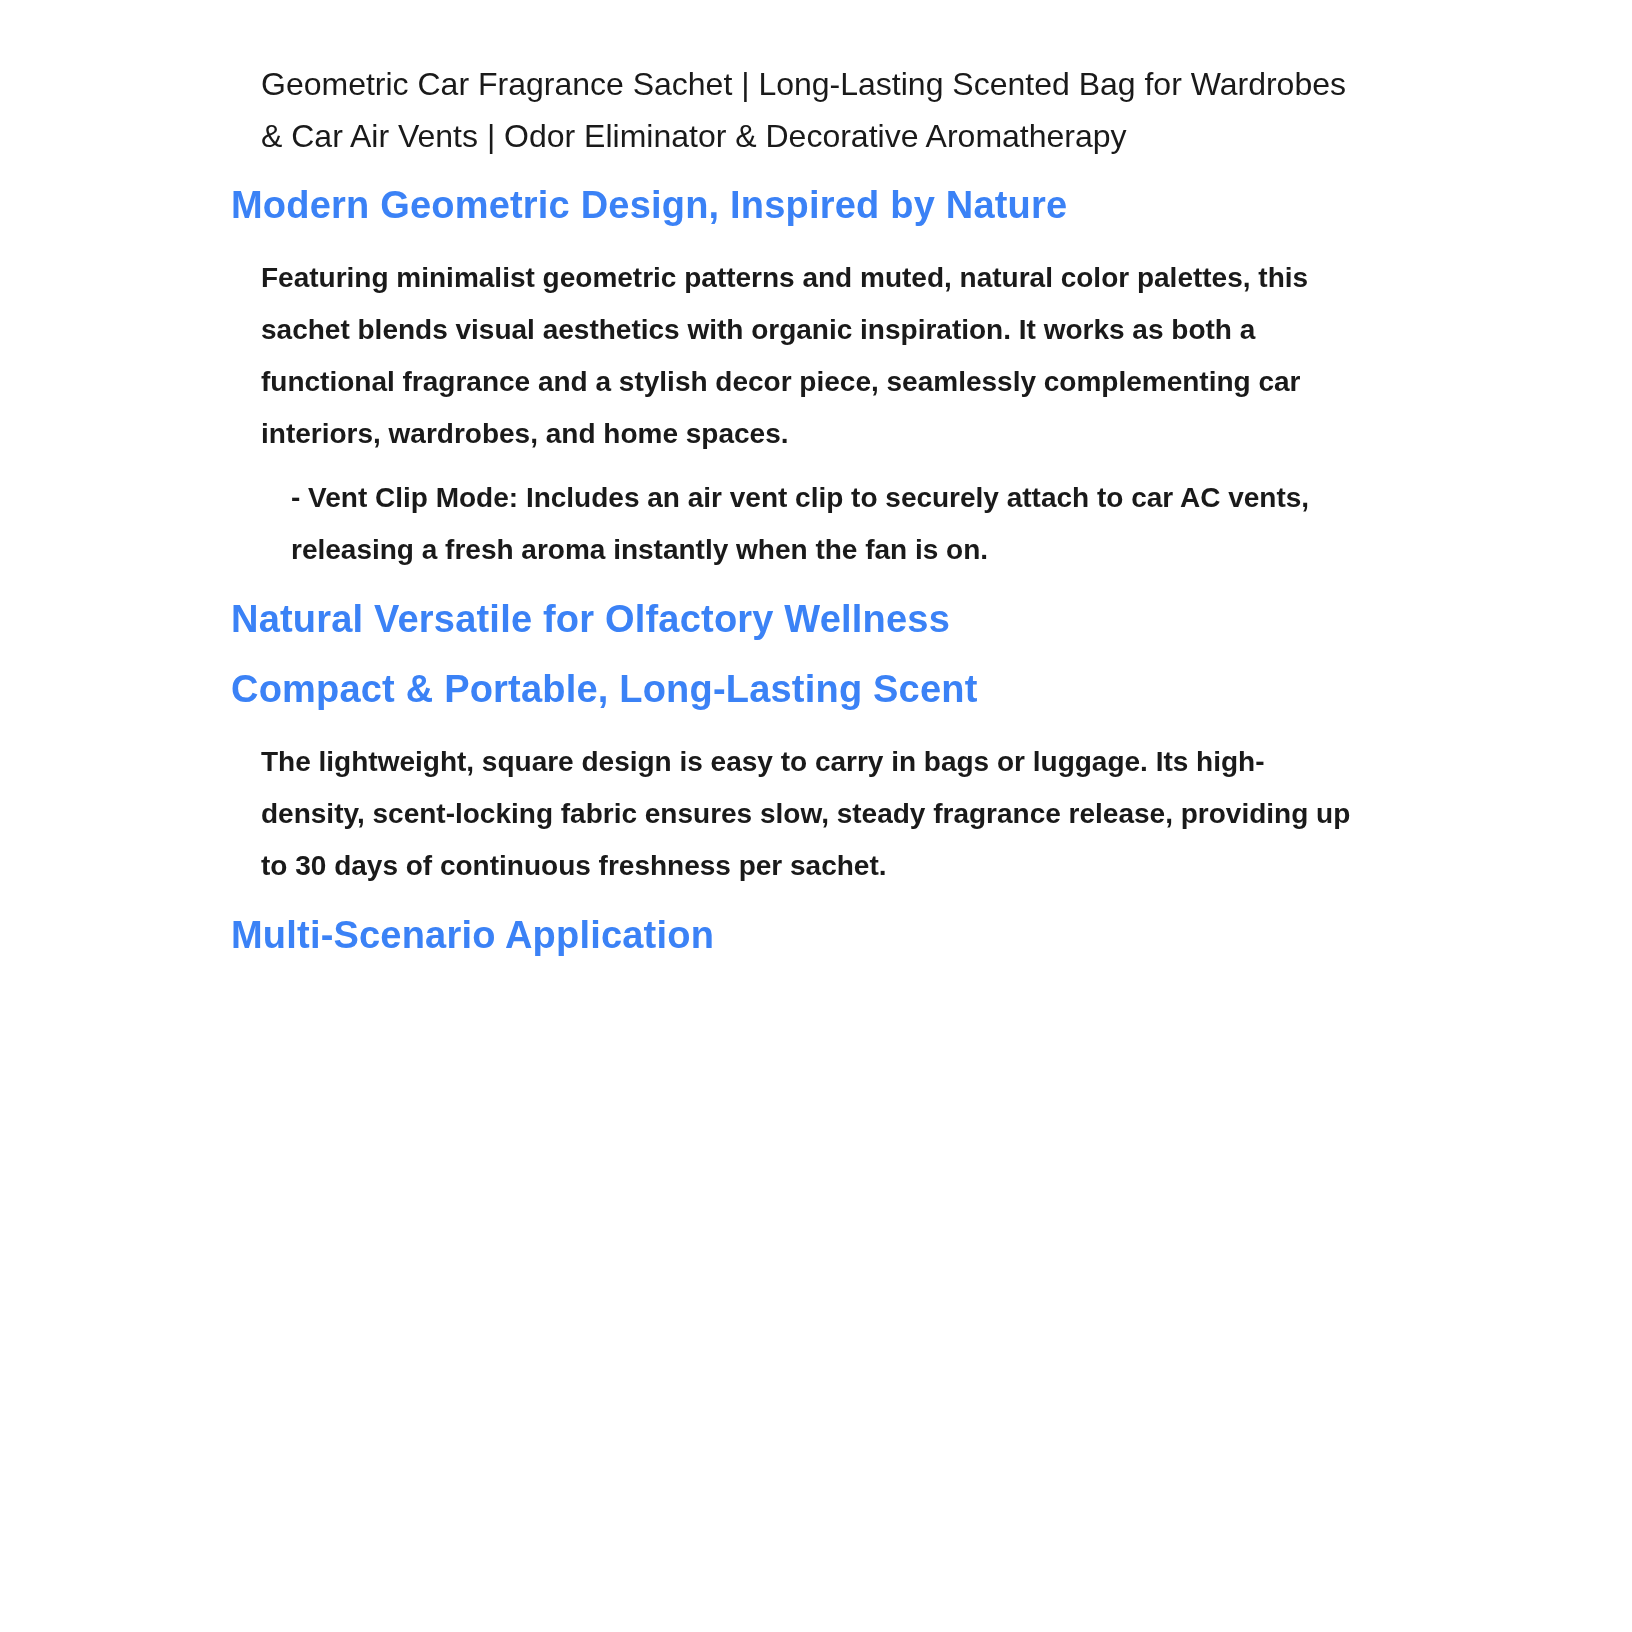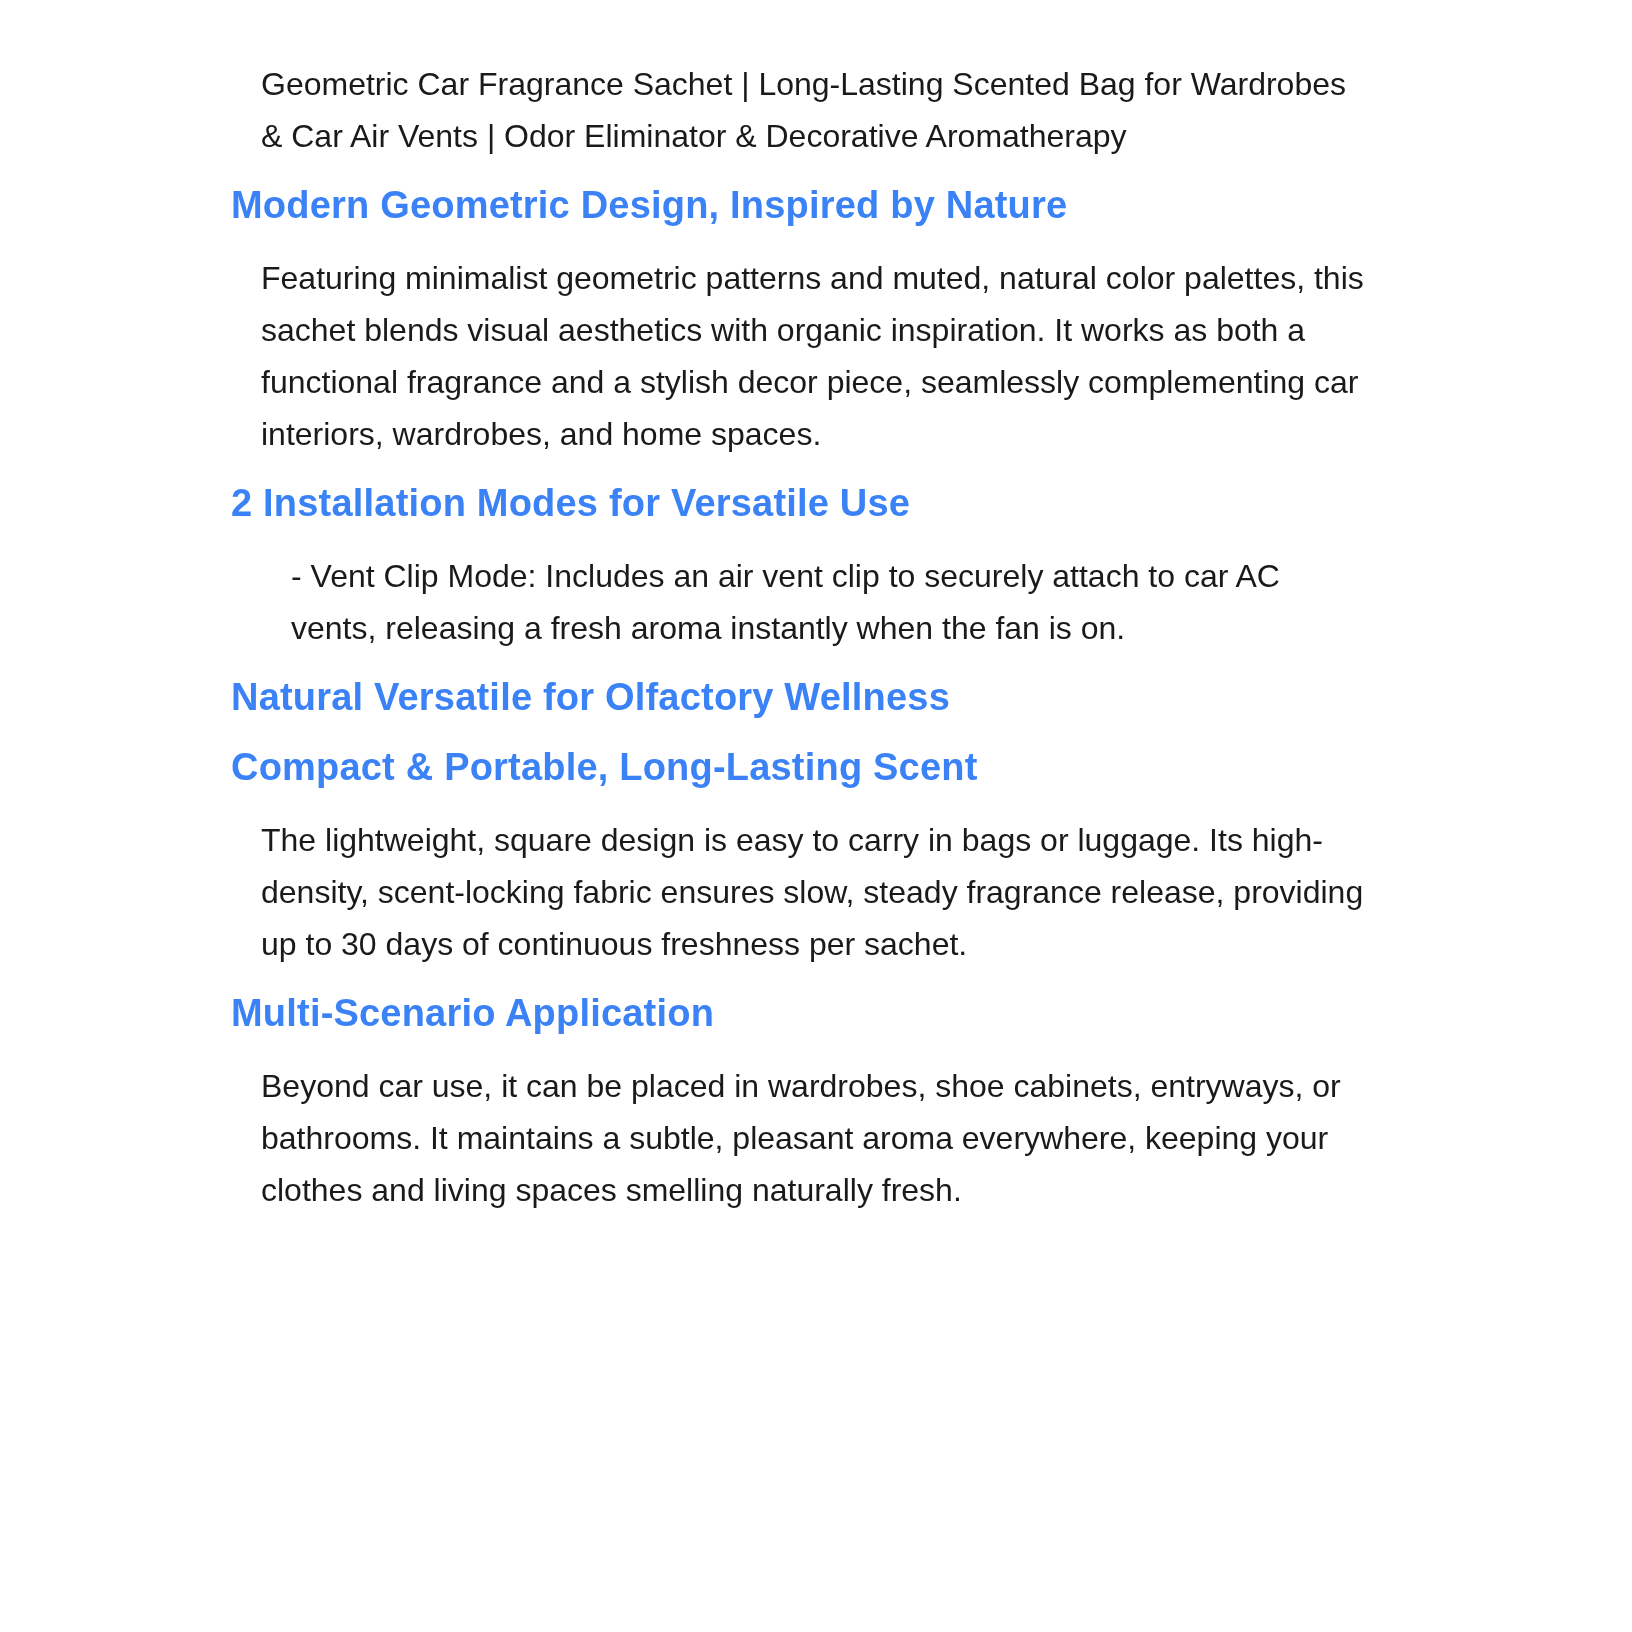--- a/index.html
+++ b/index.html
@@ -29,38 +29,36 @@
     padding: 0;
     font-size: 38px;
     line-height: 46px;
     font-weight: 700;
     color: #3b82f6;
     letter-spacing: 0.2px;
   }
   .para {
     margin: 0 0 12px 0;
     padding-left: 30px;
-    font-size: 32px;
+    font-size: 28px;
     line-height: 52px;
     color: #1a1a1a;
-    font-weight: 400;
+    font-weight: 700;
   }
   .para.deep-indent {
     padding-left: 60px;
   }
 </style>
 </head>
 <body>
 
 <main class="doc">
   <p class="doc-title">Geometric Car Fragrance Sachet | Long-Lasting Scented Bag for Wardrobes &amp; Car Air Vents | Odor Eliminator &amp; Decorative Aromatherapy</p>
   <div id="sections">
       <h3 class="section-heading">Modern Geometric Design, Inspired by Nature</h3>
       <p class="para">Featuring minimalist geometric patterns and muted, natural color palettes, this sachet blends visual aesthetics with organic inspiration. It works as both a functional fragrance and a stylish decor piece, seamlessly complementing car interiors, wardrobes, and home spaces.</p>
-      <h3 class="section-heading">2 Installation Modes for Versatile Use</h3>
       <p class="para deep-indent">- Vent Clip Mode: Includes an air vent clip to securely attach to car AC vents, releasing a fresh aroma instantly when the fan is on.</p>
       <h3 class="section-heading">Natural Versatile for Olfactory Wellness</h3>
       <h3 class="section-heading">Compact &amp; Portable, Long-Lasting Scent</h3>
       <p class="para">The lightweight, square design is easy to carry in bags or luggage. Its high-density, scent-locking fabric ensures slow, steady fragrance release, providing up to 30 days of continuous freshness per sachet.</p>
       <h3 class="section-heading">Multi-Scenario Application</h3>
-      <p class="para">Beyond car use, it can be placed in wardrobes, shoe cabinets, entryways, or bathrooms. It maintains a subtle, pleasant aroma everywhere, keeping your clothes and living spaces smelling naturally fresh.</p>
     </div>
 </main>
 
 </body></html>

